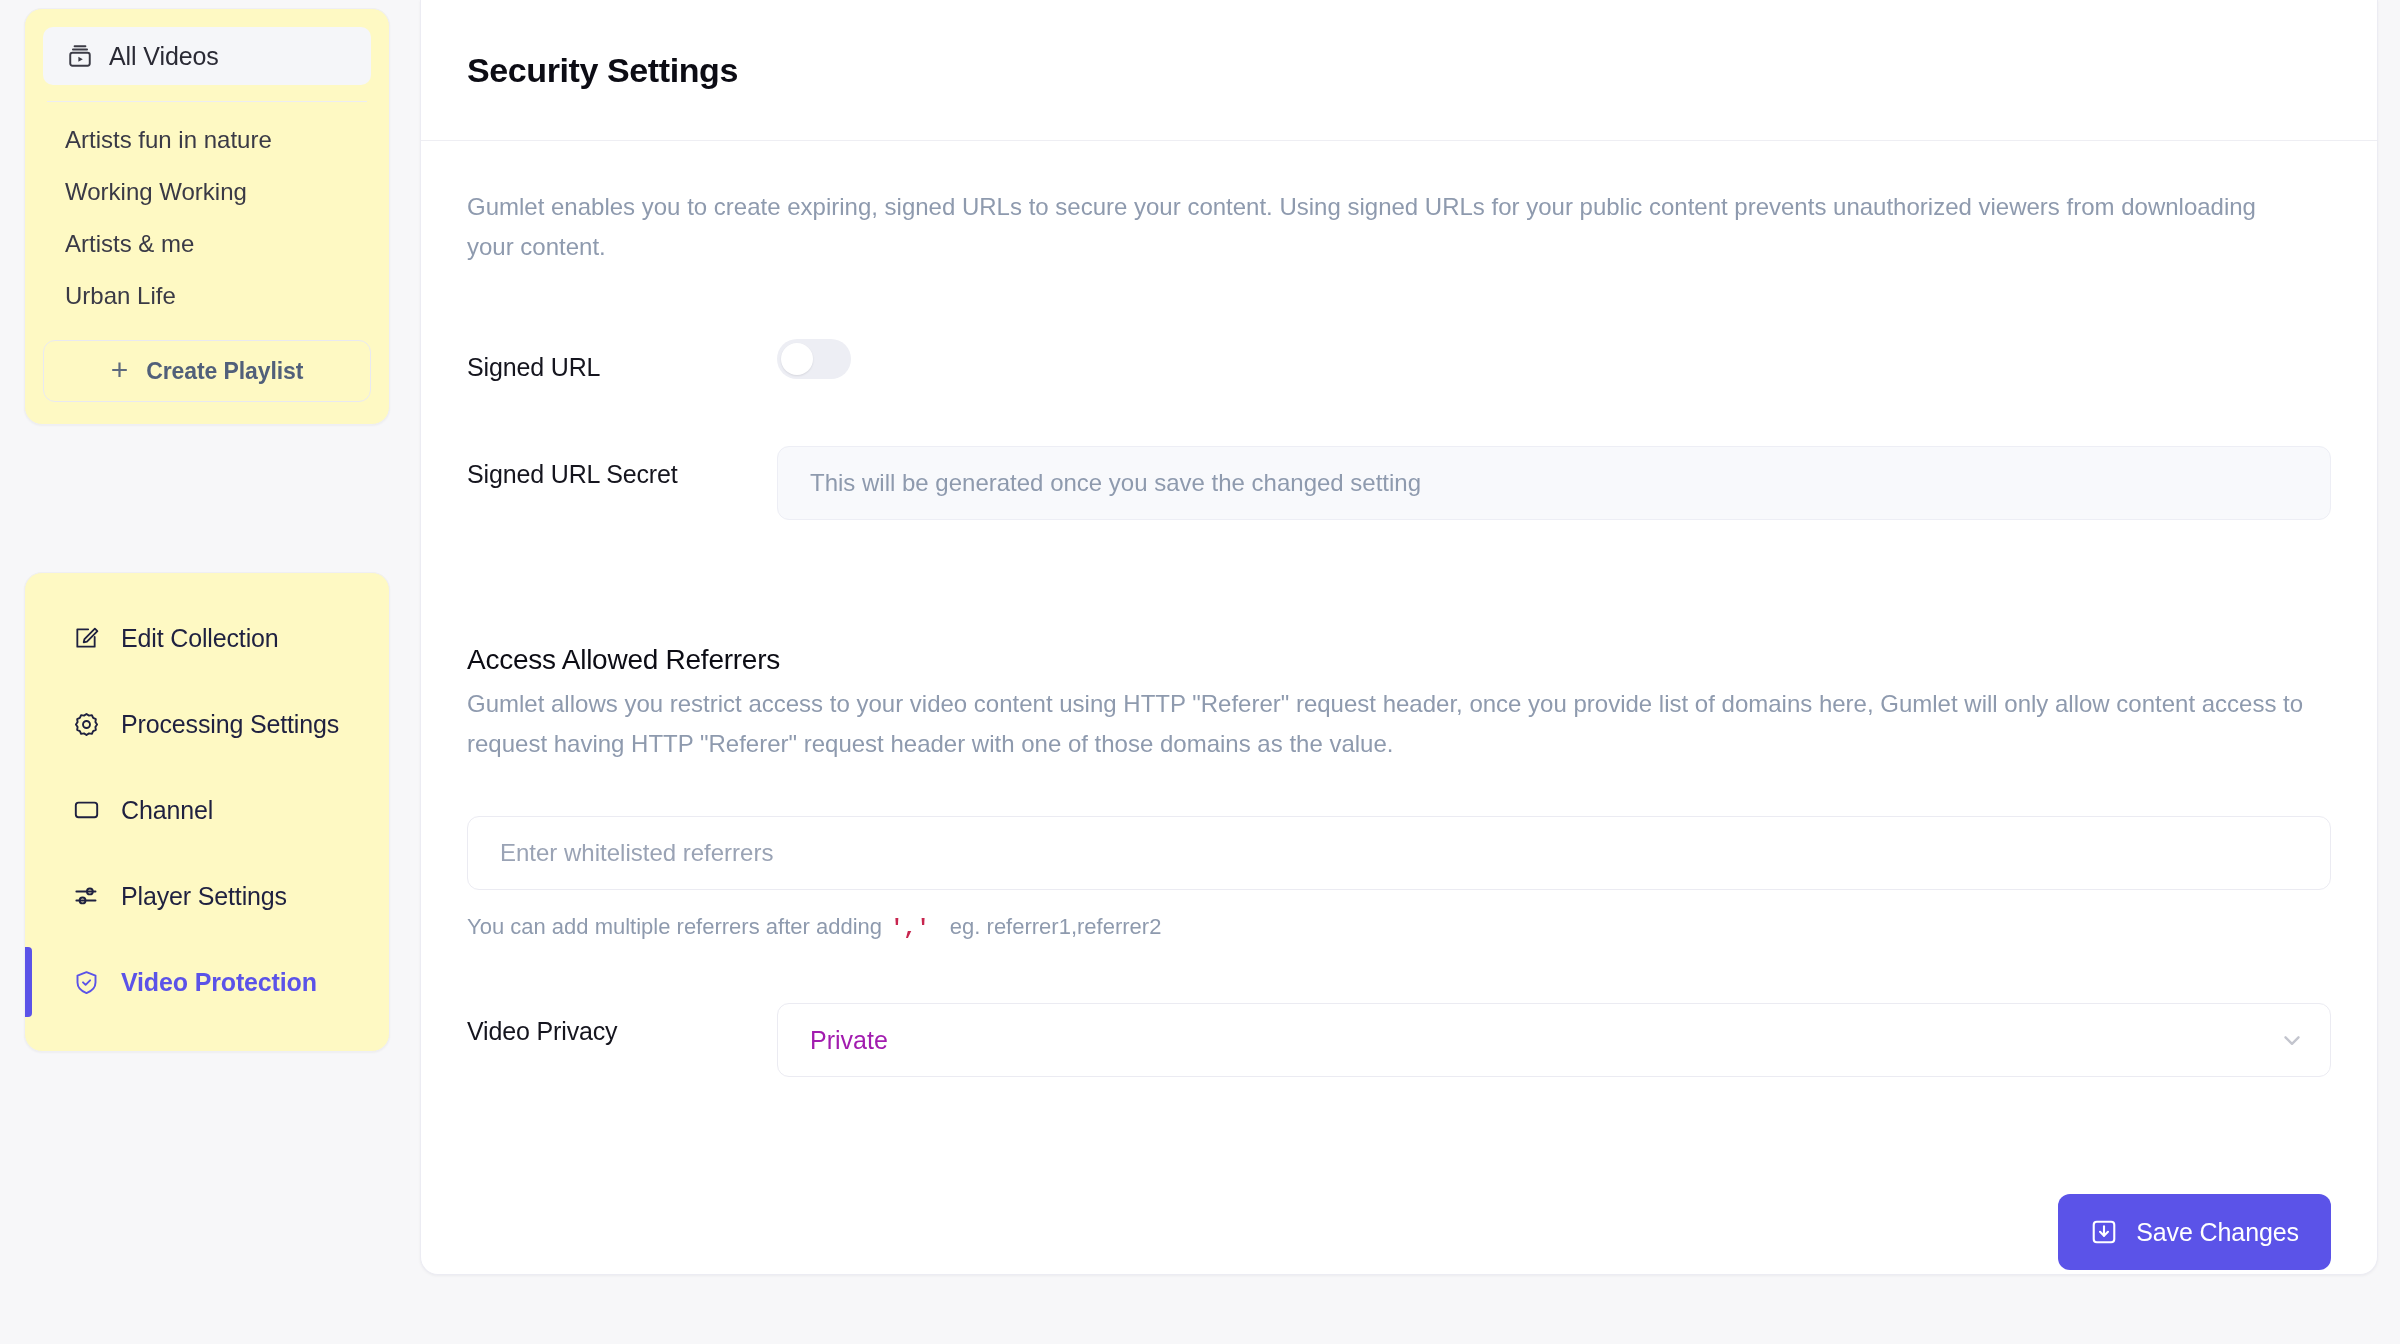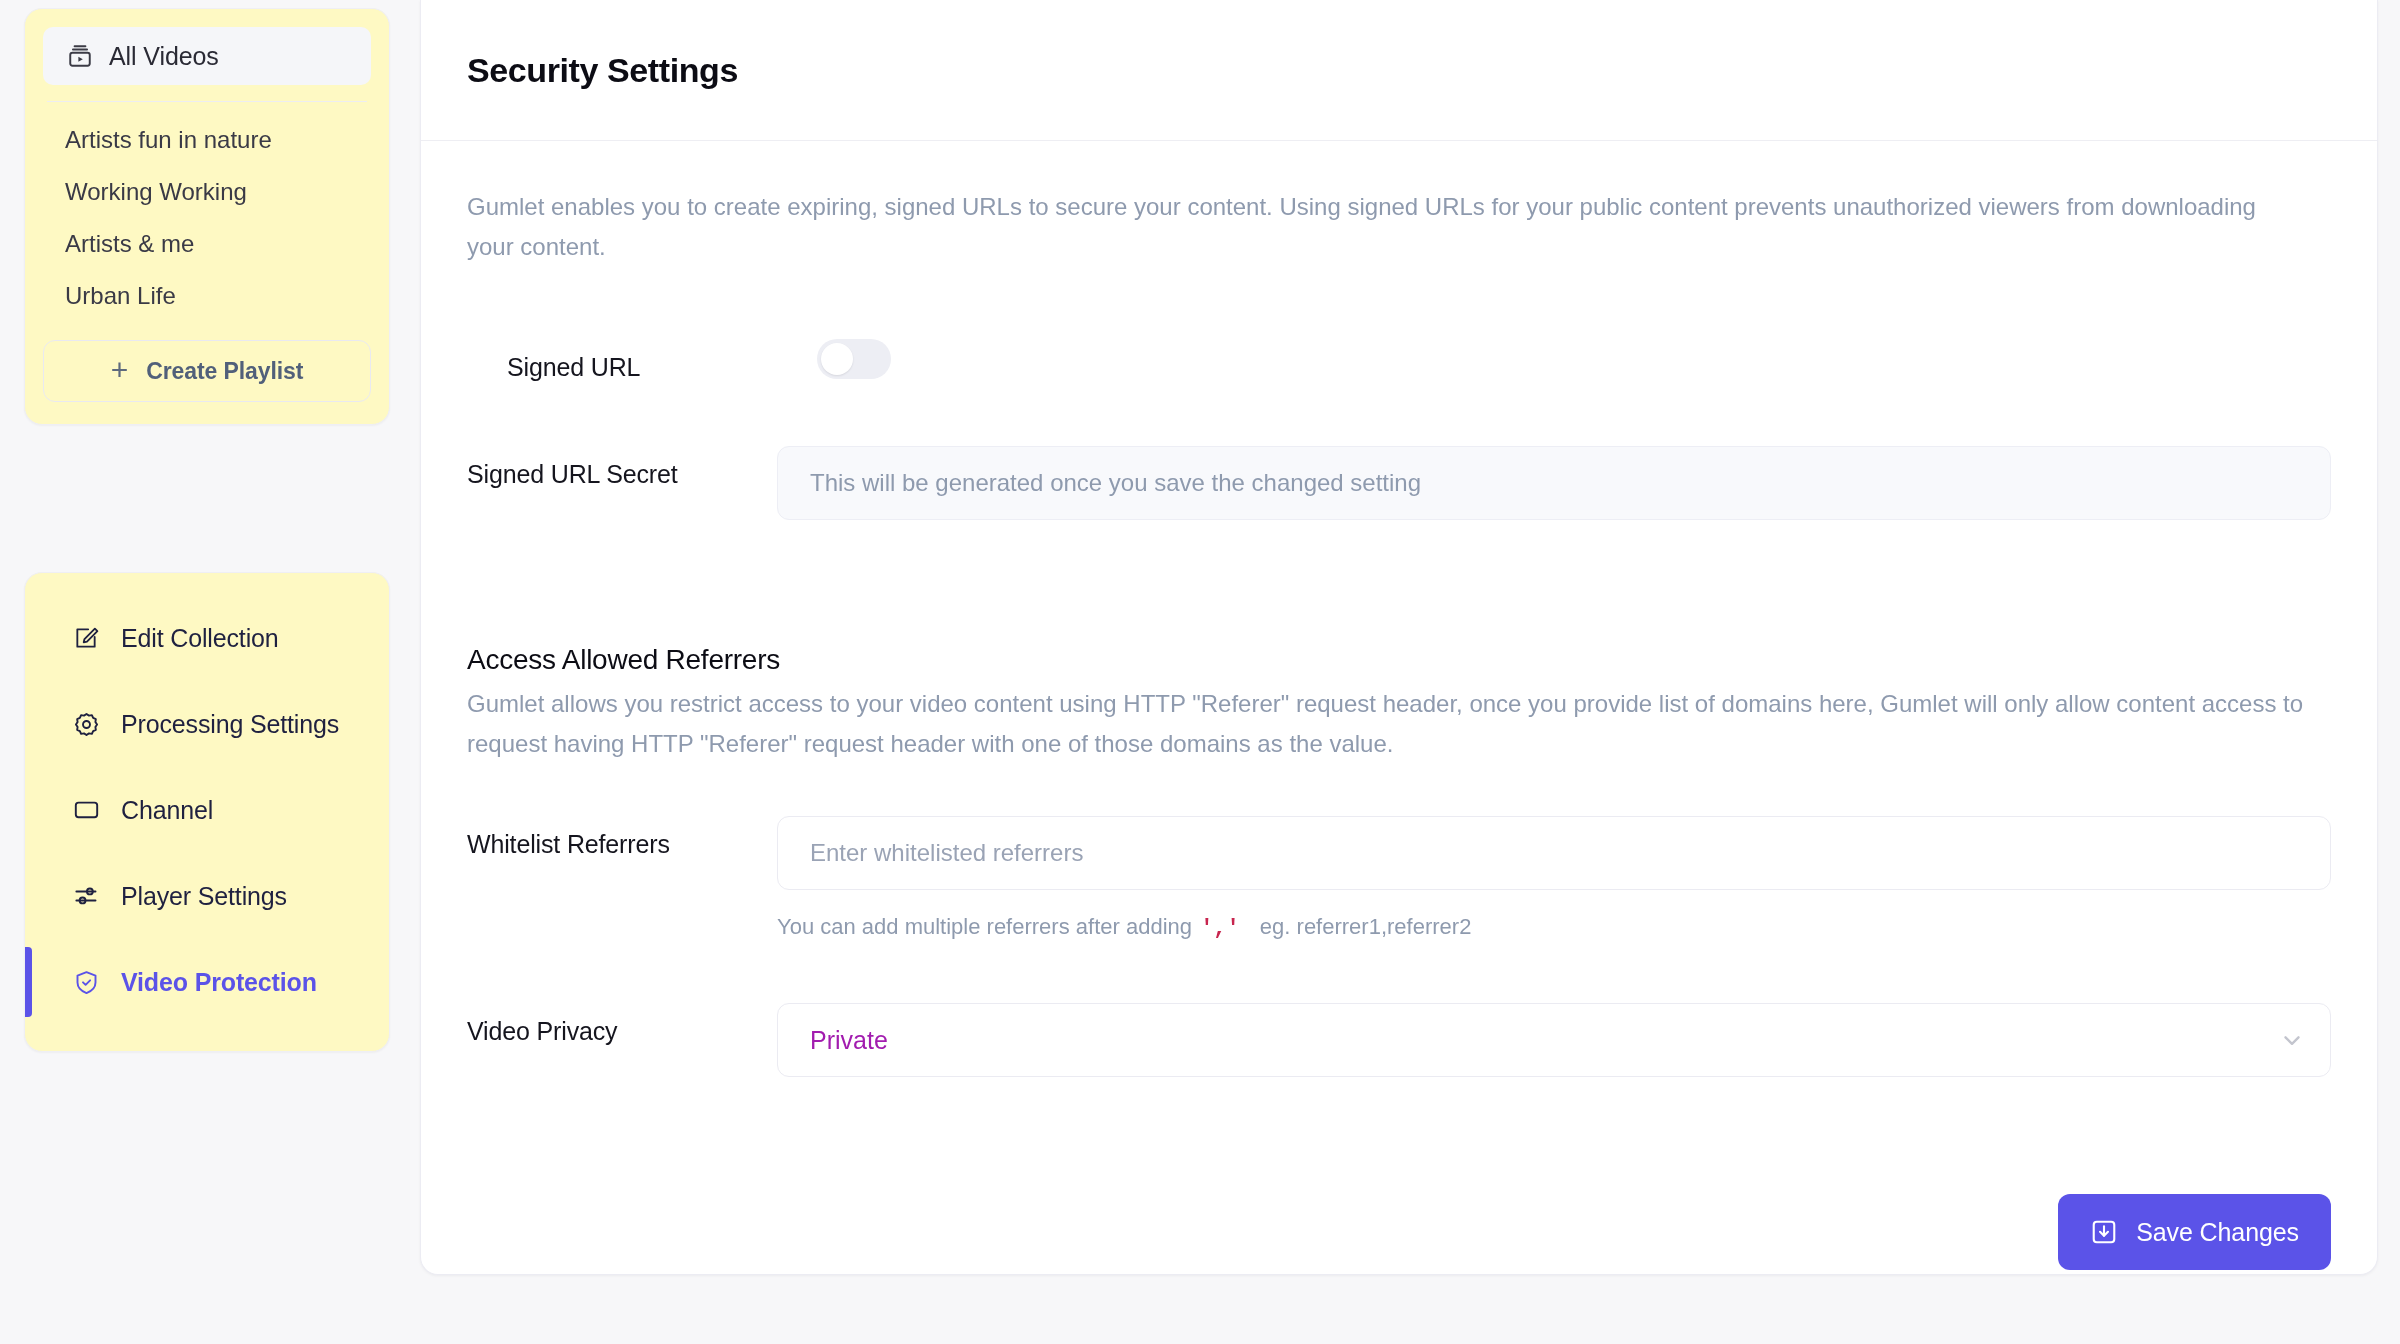--- a/index.html
+++ b/index.html
@@ -194,21 +194,21 @@
     flex: 0 0 310px;
     font-size: 25px;
     color: #15151E;
     letter-spacing: -0.15px;
     padding-top: 14px;
   }
 
   .row-field { flex: 1; }
 
   
-  .row-signed-url { margin-top: 72px; margin-left: 40px; }
+  .row-signed-url { margin-top: 72px; }
   .toggle {
     width: 74px;
     height: 40px;
     border-radius: 22px;
     background: #EDEEF4;
     position: relative;
     cursor: pointer;
     display: block;
   }
   .toggle .knob {
@@ -447,21 +447,20 @@
           <div class="secret-box">This will be generated once you save the changed setting</div>
         </div>
       </div>
 
       <div class="section-block">
         <h2 class="section-title">Access Allowed Referrers</h2>
         <p class="section-desc">Gumlet allows you restrict access to your video content using HTTP "Referer" request header, once you provide list of domains here, Gumlet will only allow content access to request having HTTP "Referer" request header with one of those domains as the value.</p>
       </div>
 
       <div class="form-row row-whitelist">
-        <div class="row-label">Whitelist Referrers</div>
         <div class="row-field">
           <input class="text-input" type="text" placeholder="Enter whitelisted referrers" style="">
           <div class="helper">
             <span>You can add multiple referrers after adding</span>
             <span class="code">','</span>
             <span class="eg">eg. referrer1,referrer2</span>
           </div>
         </div>
       </div>
 

